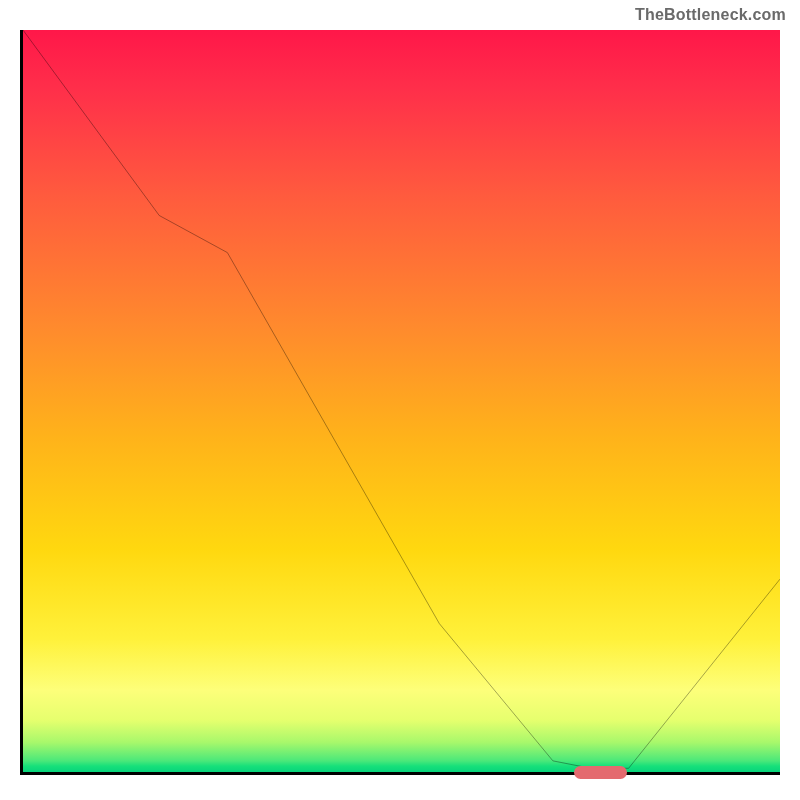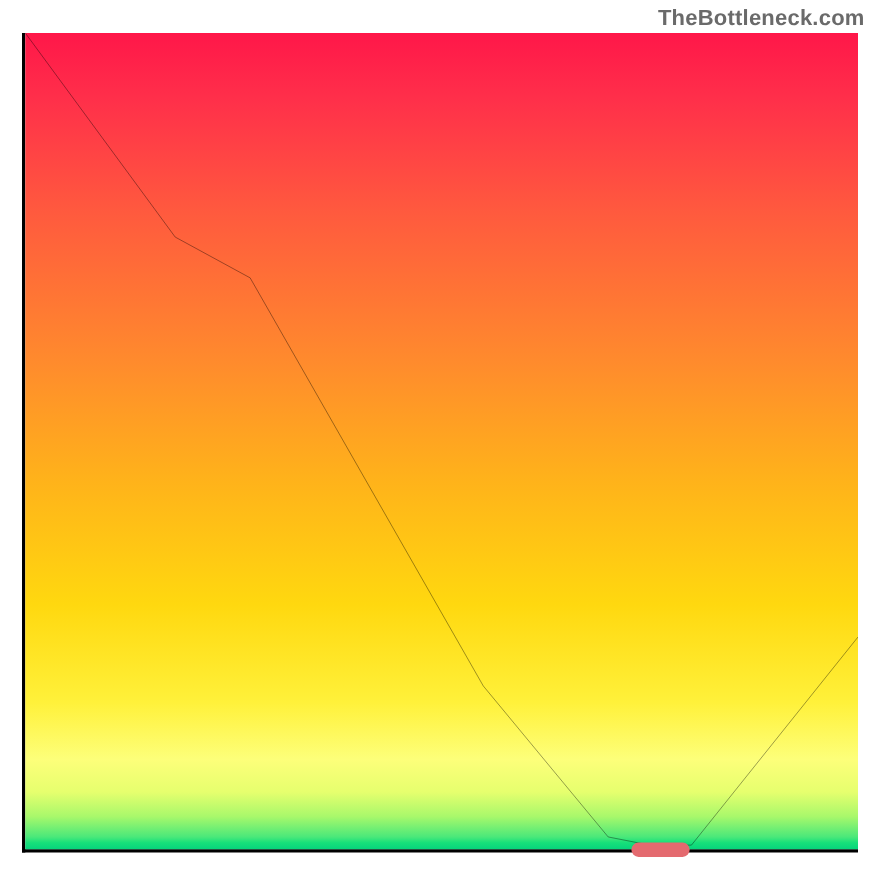--- a/index.html
+++ b/index.html
@@ -7,21 +7,21 @@
     width: 800px;
     height: 800px;
     background: #ffffff;
     position: relative;
     font-family: Arial, sans-serif;
   }
   .watermark {
     position: absolute;
     top: 6px;
     right: 14px;
-    font-size: 20px;
+    font-size: 16px;
     font-weight: bold;
     color: #6a6a6a;
     letter-spacing: 0.2px;
   }
   .plot-area {
     position: absolute;
     left: 20px;
     top: 30px;
     width: 760px;
     height: 745px;

